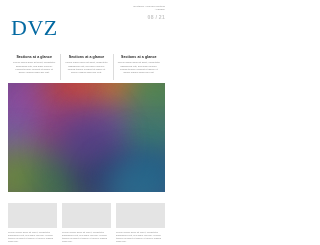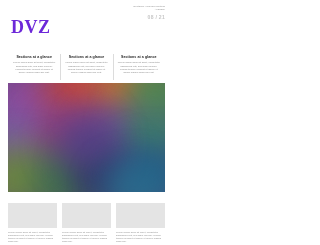--- a/index.html
+++ b/index.html
@@ -12,25 +12,25 @@
   .page { position:relative; width:173px; height:245px; background:#fff; }
 
   
   .masthead {
     position:absolute; left:0; top:0; width:173px; height:46px;
     background:#fff;
   }
   .logo {
     position:absolute; left:11px; top:15px;
     font-family:"Liberation Serif", serif;
-    font-weight:700;
-    font-size:18px;
+    font-weight:400;
+    font-size:22px;
     line-height:25px;
     letter-spacing:0.5px;
-    color:#6d28d9;
+    color:#0369a1;
   }
   .masthead-meta {
     position:absolute; right:8px; top:5px;
     text-align:right;
     width:42px;
   }
   .masthead-meta .line1 {
     font-size:2.4px; line-height:3.4px; color:#8d8d8d;
     letter-spacing:0.1px;
   }

